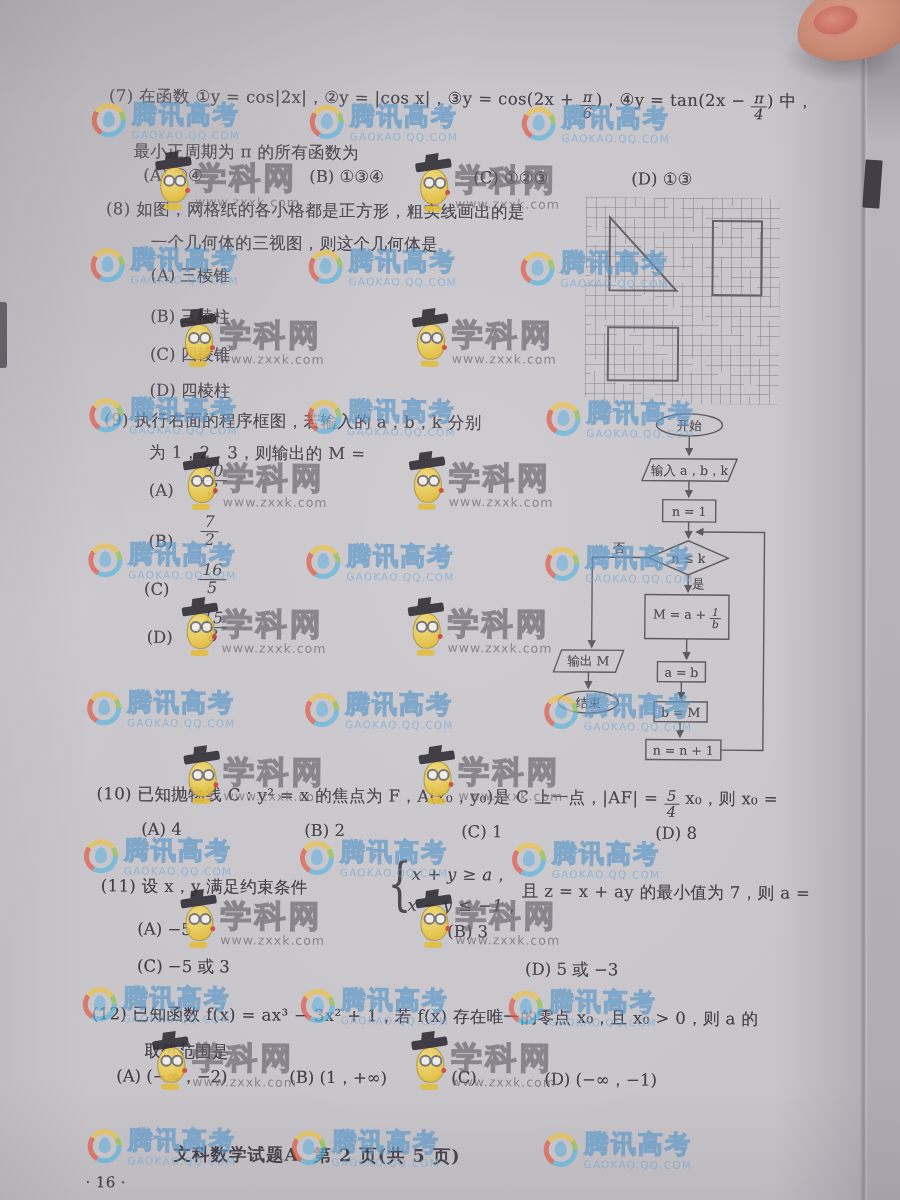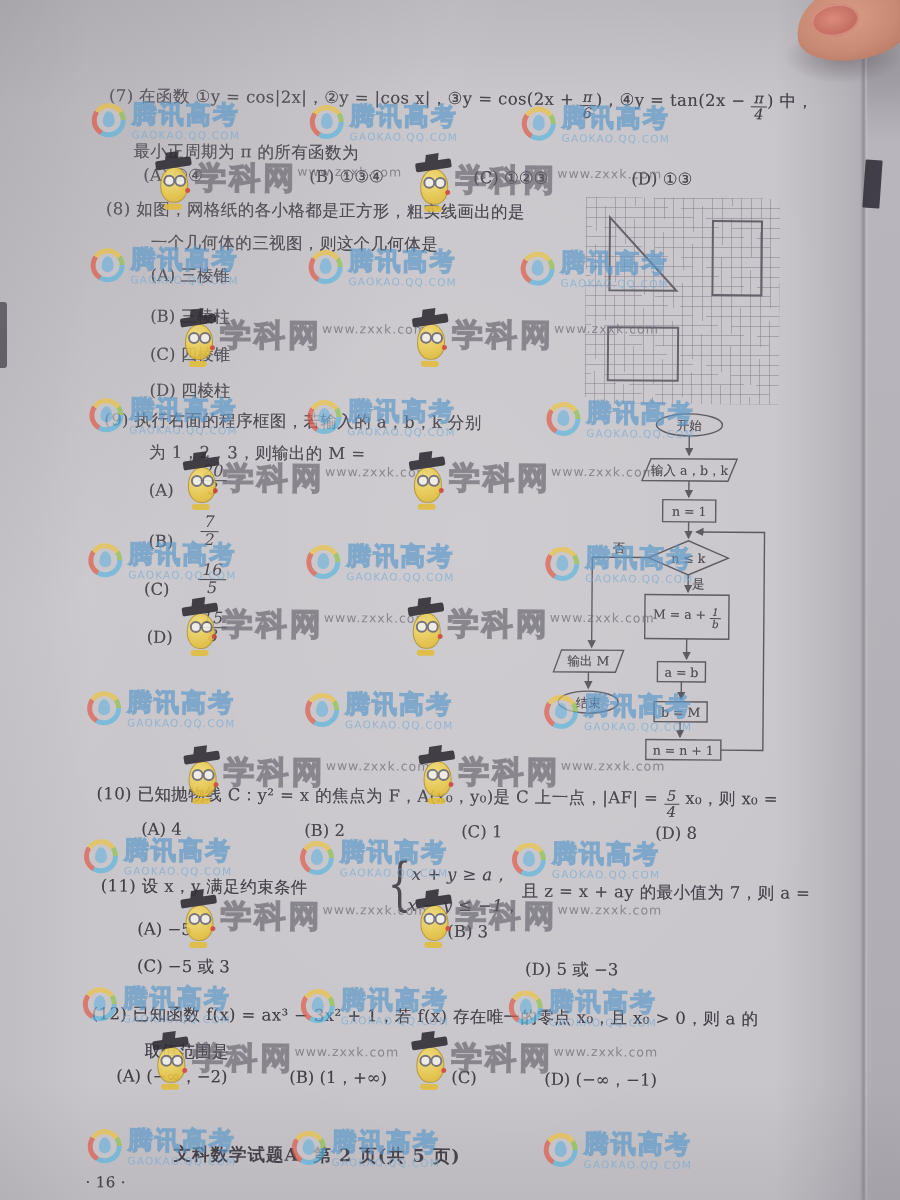--- a/index.html
+++ b/index.html
@@ -81,21 +81,21 @@
   .zx-mascot .mcap{left:0;top:3px;width:36px;height:9px;background:#2e2b33;border-radius:2px;
     transform:rotate(-9deg);}
   .zx-mascot .mcap::after{content:"";position:absolute;left:11px;top:-7px;width:13px;height:8px;
     background:#2e2b33;transform:skewX(-14deg);}
   .zx-mascot .meyes{left:8px;top:19px;width:8px;height:8px;border:2px solid #6d6a72;border-radius:50%;
     background:#f4f1ea;}
   .zx-mascot .meyes::after{content:"";position:absolute;left:9px;top:-2px;width:8px;height:8px;
     border:2px solid #6d6a72;border-radius:50%;background:#f4f1ea;}
   .zx-mascot .mfeet{left:9px;bottom:2px;width:18px;height:6px;background:#e2bd3a;border-radius:3px;}
   .zx-mascot .mdot{left:30px;top:32px;width:5px;height:5px;background:#cf4437;border-radius:50%;}
-  .zx-col{display:flex;flex-direction:row;margin-left:4px;margin-top:6px;}
+  .zx-col{display:flex;flex-direction:column;margin-left:4px;margin-top:6px;}
   .zx-name{font-family:"DejaVu Sans","Liberation Sans",sans-serif;font-weight:bold;
     font-size:31px;letter-spacing:3px;line-height:1.0;
     color:rgba(82,79,90,.12);-webkit-text-stroke:1.4px rgba(97,94,104,.68);}
   .zx-url{font-family:"DejaVu Sans","Liberation Sans",sans-serif;font-size:12.5px;
     letter-spacing:1px;color:rgba(104,101,111,.78);margin-top:1px;}
   .footer-line{position:absolute;font-weight:bold;font-size:17.5px;letter-spacing:1px;}
 </style>
 </head>
 <body>
 

